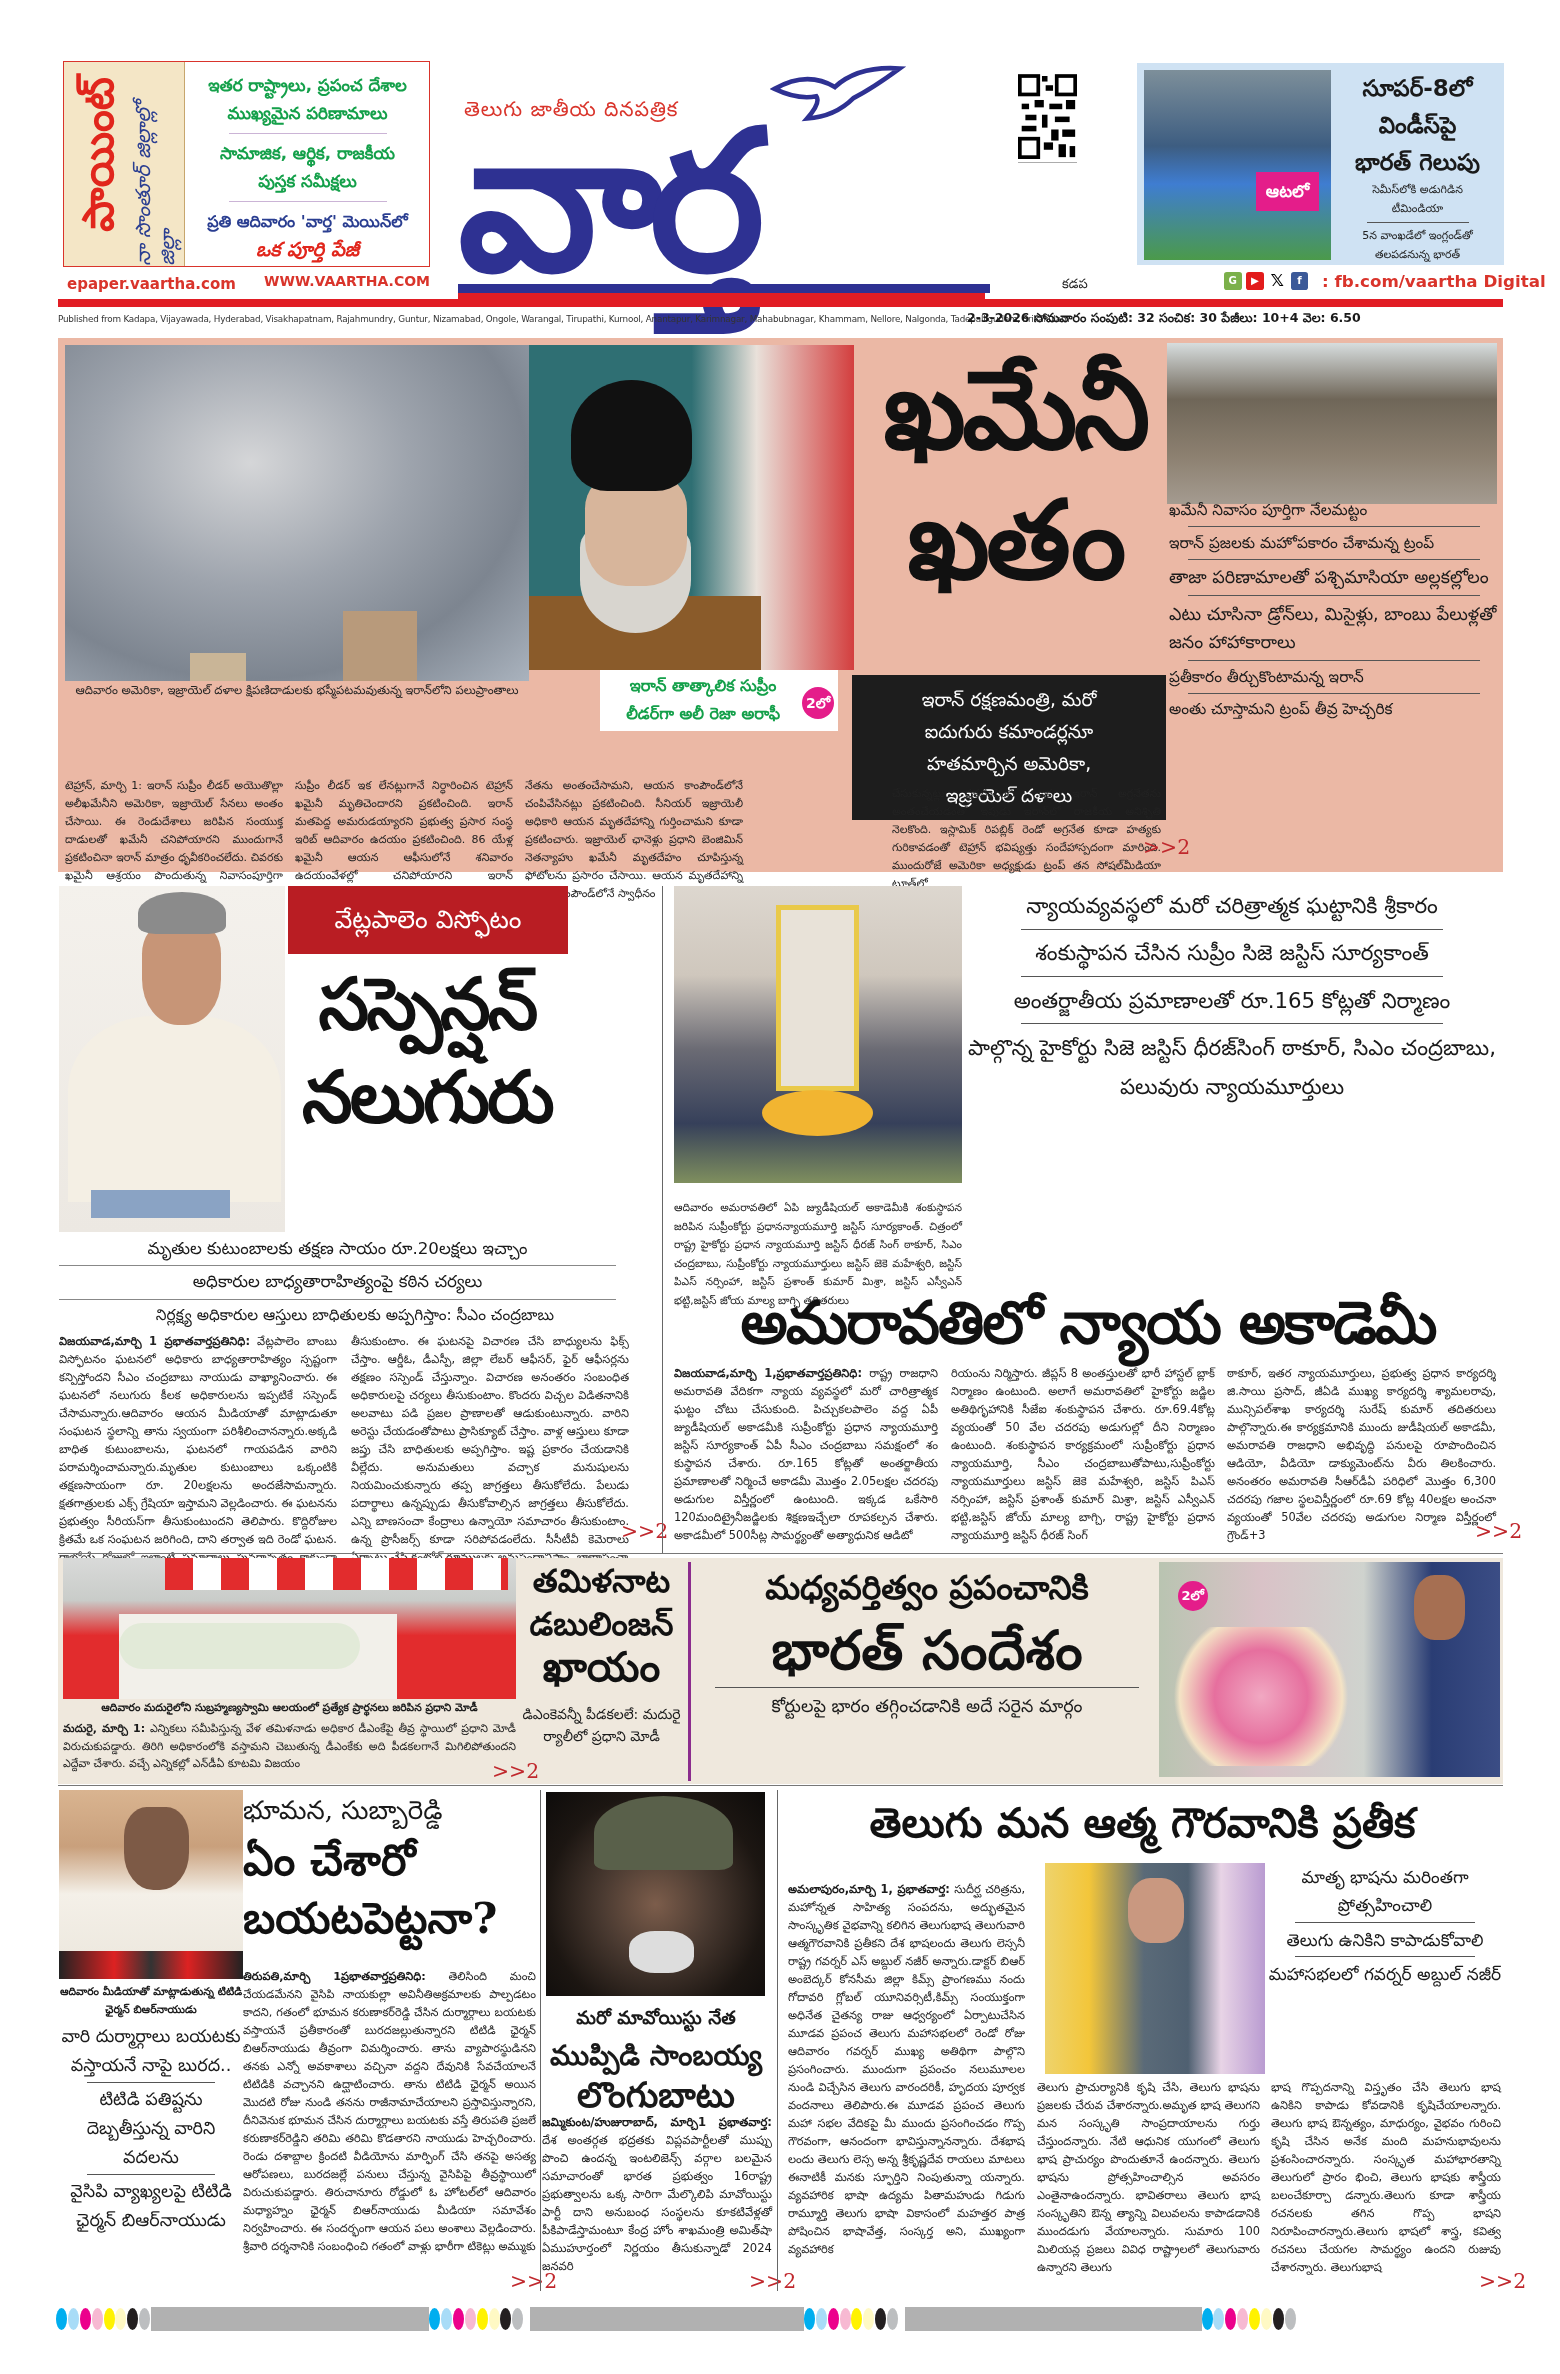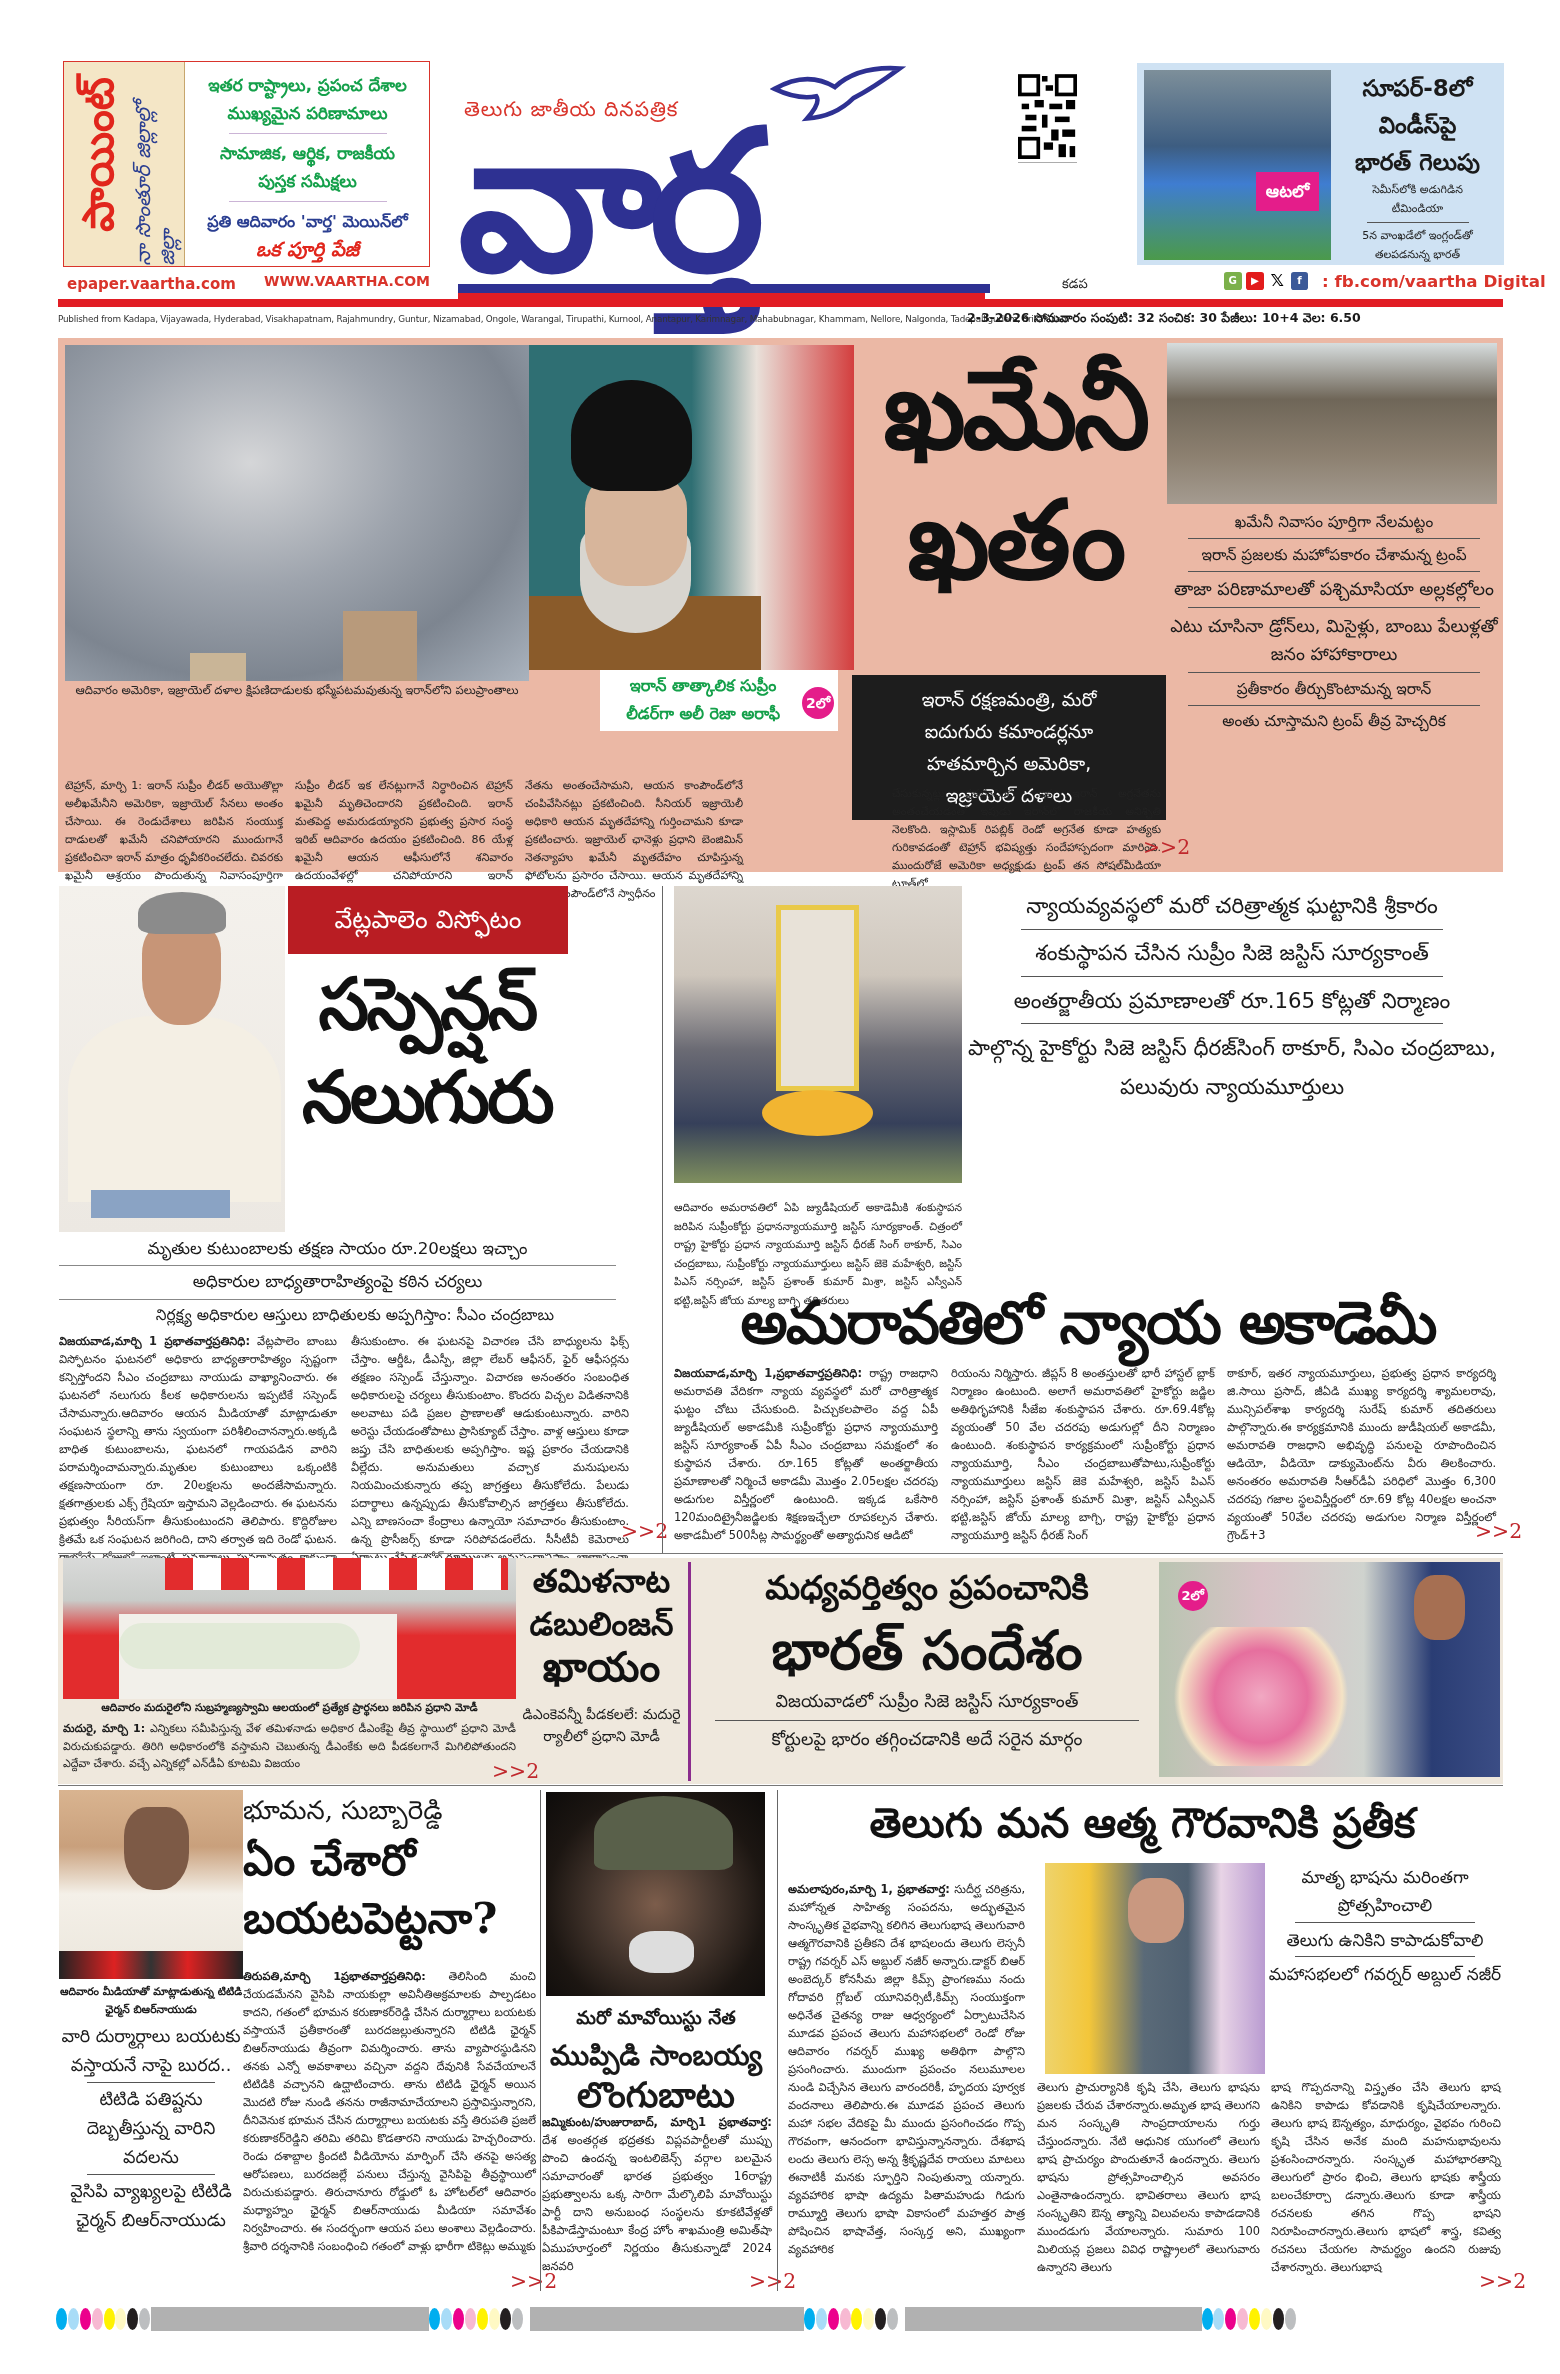--- a/index.html
+++ b/index.html
@@ -54,21 +54,21 @@
 .khamenei .face{position:absolute;left:56px;top:130px;width:102px;height:111px;background:#d7b59b;border-radius:30% 30% 40% 40%}
 .khamenei .beard{position:absolute;left:51px;top:181px;width:111px;height:107px;background:#d8d5cf;border-radius:20% 20% 50% 50%}
 .khamenei .robe{position:absolute;left:0;bottom:0;width:232px;height:74px;background:#8a5b2a}
 .caption-lead{left:65px;top:683px;width:464px;text-align:center;font-size:11.6px;font-weight:normal;color:#222}
 .pink-box{left:600px;top:670px;width:238px;height:61px;background:#fff}
 .pink-box .t{position:absolute;left:5.6px;top:1.9px;width:195px;text-align:center;color:#14a04a;font-weight:bold;font-size:16px;line-height:28px}
 .pink-badge{position:absolute;left:202px;top:16.7px;width:32px;height:32px;border-radius:50%;background:#e41d8a;color:#fff;font-size:14px;font-weight:bold;text-align:center;line-height:32px}
 .big-head-1{left:855px;top:345px;width:320px;font-size:109px;font-weight:bold;line-height:130px;color:#111;text-align:center;letter-spacing:-3.7px}
 .black-box{left:852px;top:675px;width:314px;height:145px;background:#1d1d1d;color:#fff;text-align:center;font-size:18.6px;line-height:32px;padding-top:9.3px}
 .ruins{left:1167px;top:343px;width:330px;height:161px;background:linear-gradient(180deg,#d7ddde 0%,#6f6658 35%,#8c8070 70%,#a49b90 100%)}
-.lead-sidebar{left:1169px;top:508px;width:330px;text-align:center}
+.lead-sidebar{left:1169px;top:496px;width:330px;}
 .lead-sidebar .i{font-size:17.6px;line-height:28px;color:#1a1a1a;padding:1.9px 0}
 .lead-sidebar .s{font-size:15.3px;line-height:28px}
 .lead-sidebar .hr{border-top:1.4px solid #555;margin:1.9px 18.6px}
 .lead-col{top:777px;width:218px;font-size:11px;line-height:18px;text-align:justify;color:#222}
 
 .cbn{left:59px;top:886px;width:226px;height:346px;background:linear-gradient(180deg,#f4f1ec 0%,#ece8e2 100%)}
 .cbn .hair{position:absolute;left:79px;top:5.6px;width:88px;height:42px;background:#8b8b8b;border-radius:50% 50% 20% 20%}
 .cbn .face{position:absolute;left:83px;top:37px;width:79px;height:102px;background:#c79577;border-radius:30% 30% 45% 45%}
 .cbn .shirt{position:absolute;left:9.3px;top:130px;width:213px;height:186px;background:#f4efe4;border-radius:40% 40% 0 0}
 .cbn .mic{position:absolute;left:32px;bottom:14px;width:139px;height:28px;background:#8aa3c4}
@@ -322,21 +322,20 @@
 <div class="abs tamil-head serif">
   <div>తమిళనాట</div>
   <div>డబులింజన్</div>
   <div style="font-size:41px">ఖాయం</div>
 </div>
 <div class="abs tamil-sub">డిఎంకెవన్నీ పీడకలలే: మదురై ర్యాలీలో ప్రధాని మోడీ</div>
 <div class="abs purple-arrow"></div>
 <div class="abs med-head serif">
   <div class="a">మధ్యవర్తిత్వం ప్రపంచానికి</div>
   <div class="b">భారత్ సందేశం</div>
-  <div class="c">విజయవాడలో సుప్రీం సిజె జస్టిస్ సూర్యకాంత్</div>
   <div class="hr"></div>
   <div class="c">కోర్టులపై భారం తగ్గించడానికి అదే సరైన మార్గం</div>
 </div>
 <div class="abs speaker photo">
   <div class="fl"></div>
     <div class="head"></div>
   <div class="badge">2లో</div>
 </div>
 <div class="abs rule" style="left:58px;top:1785px;width:1445px"></div>
 

